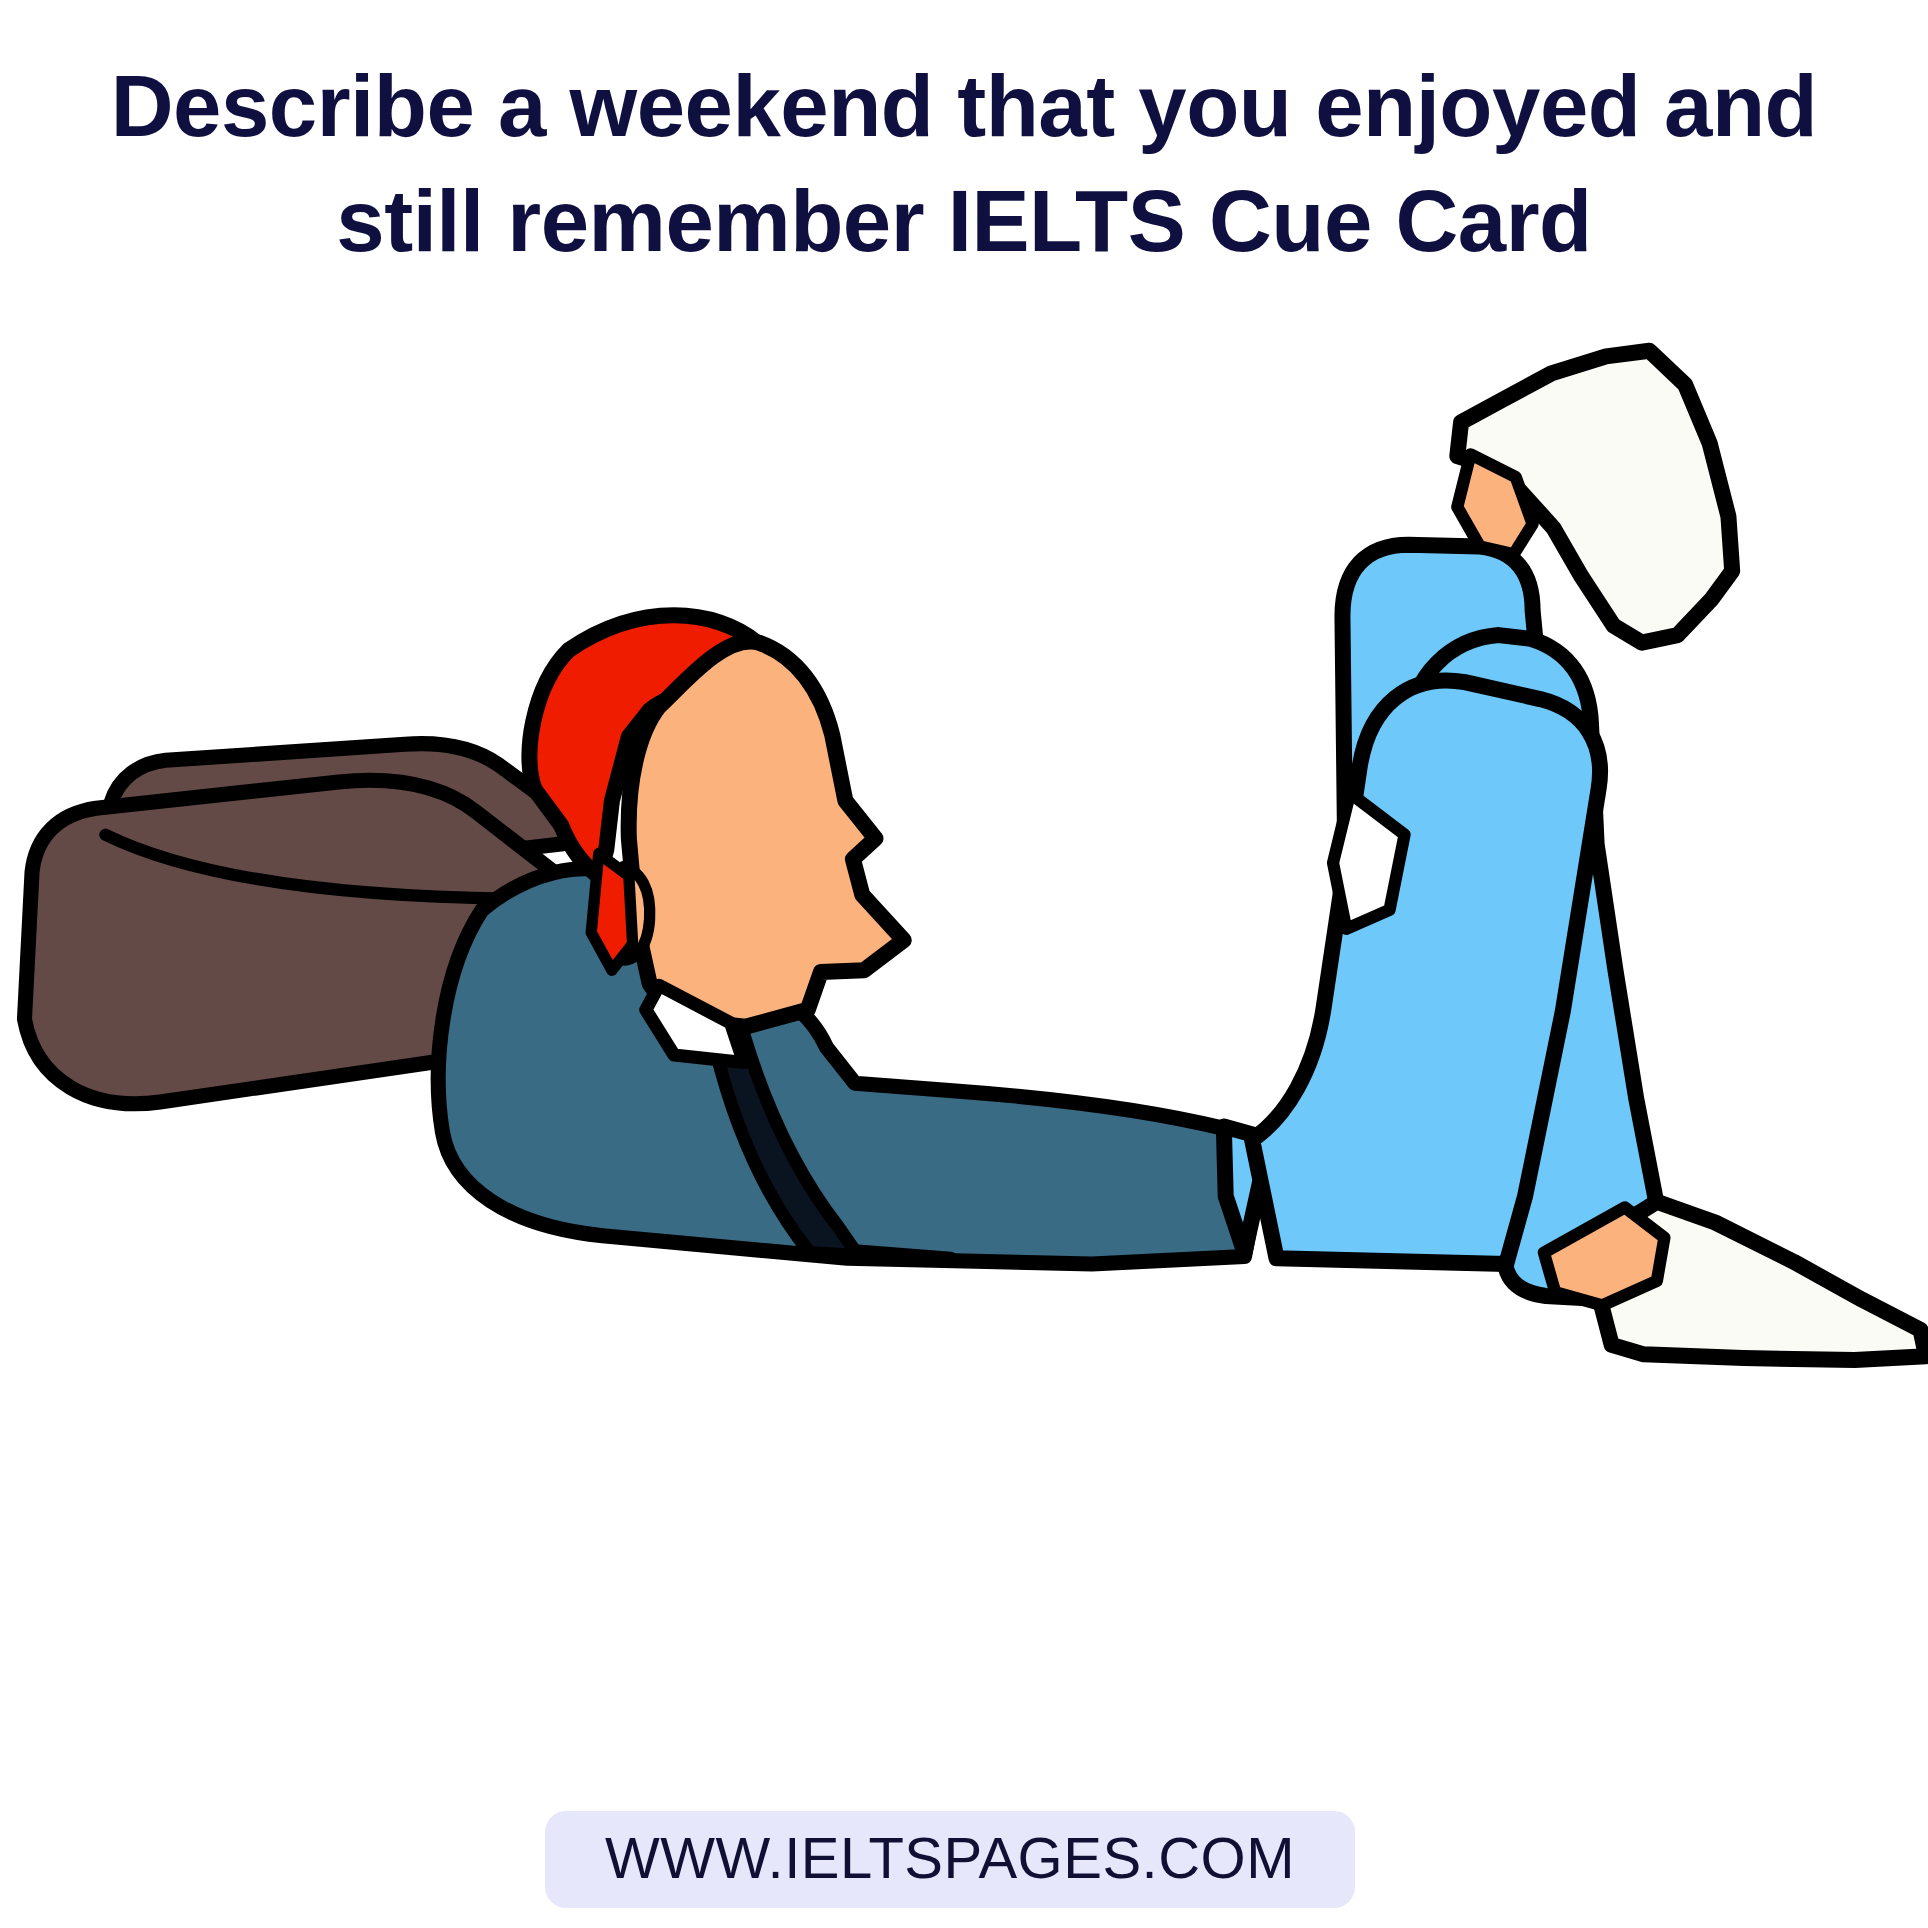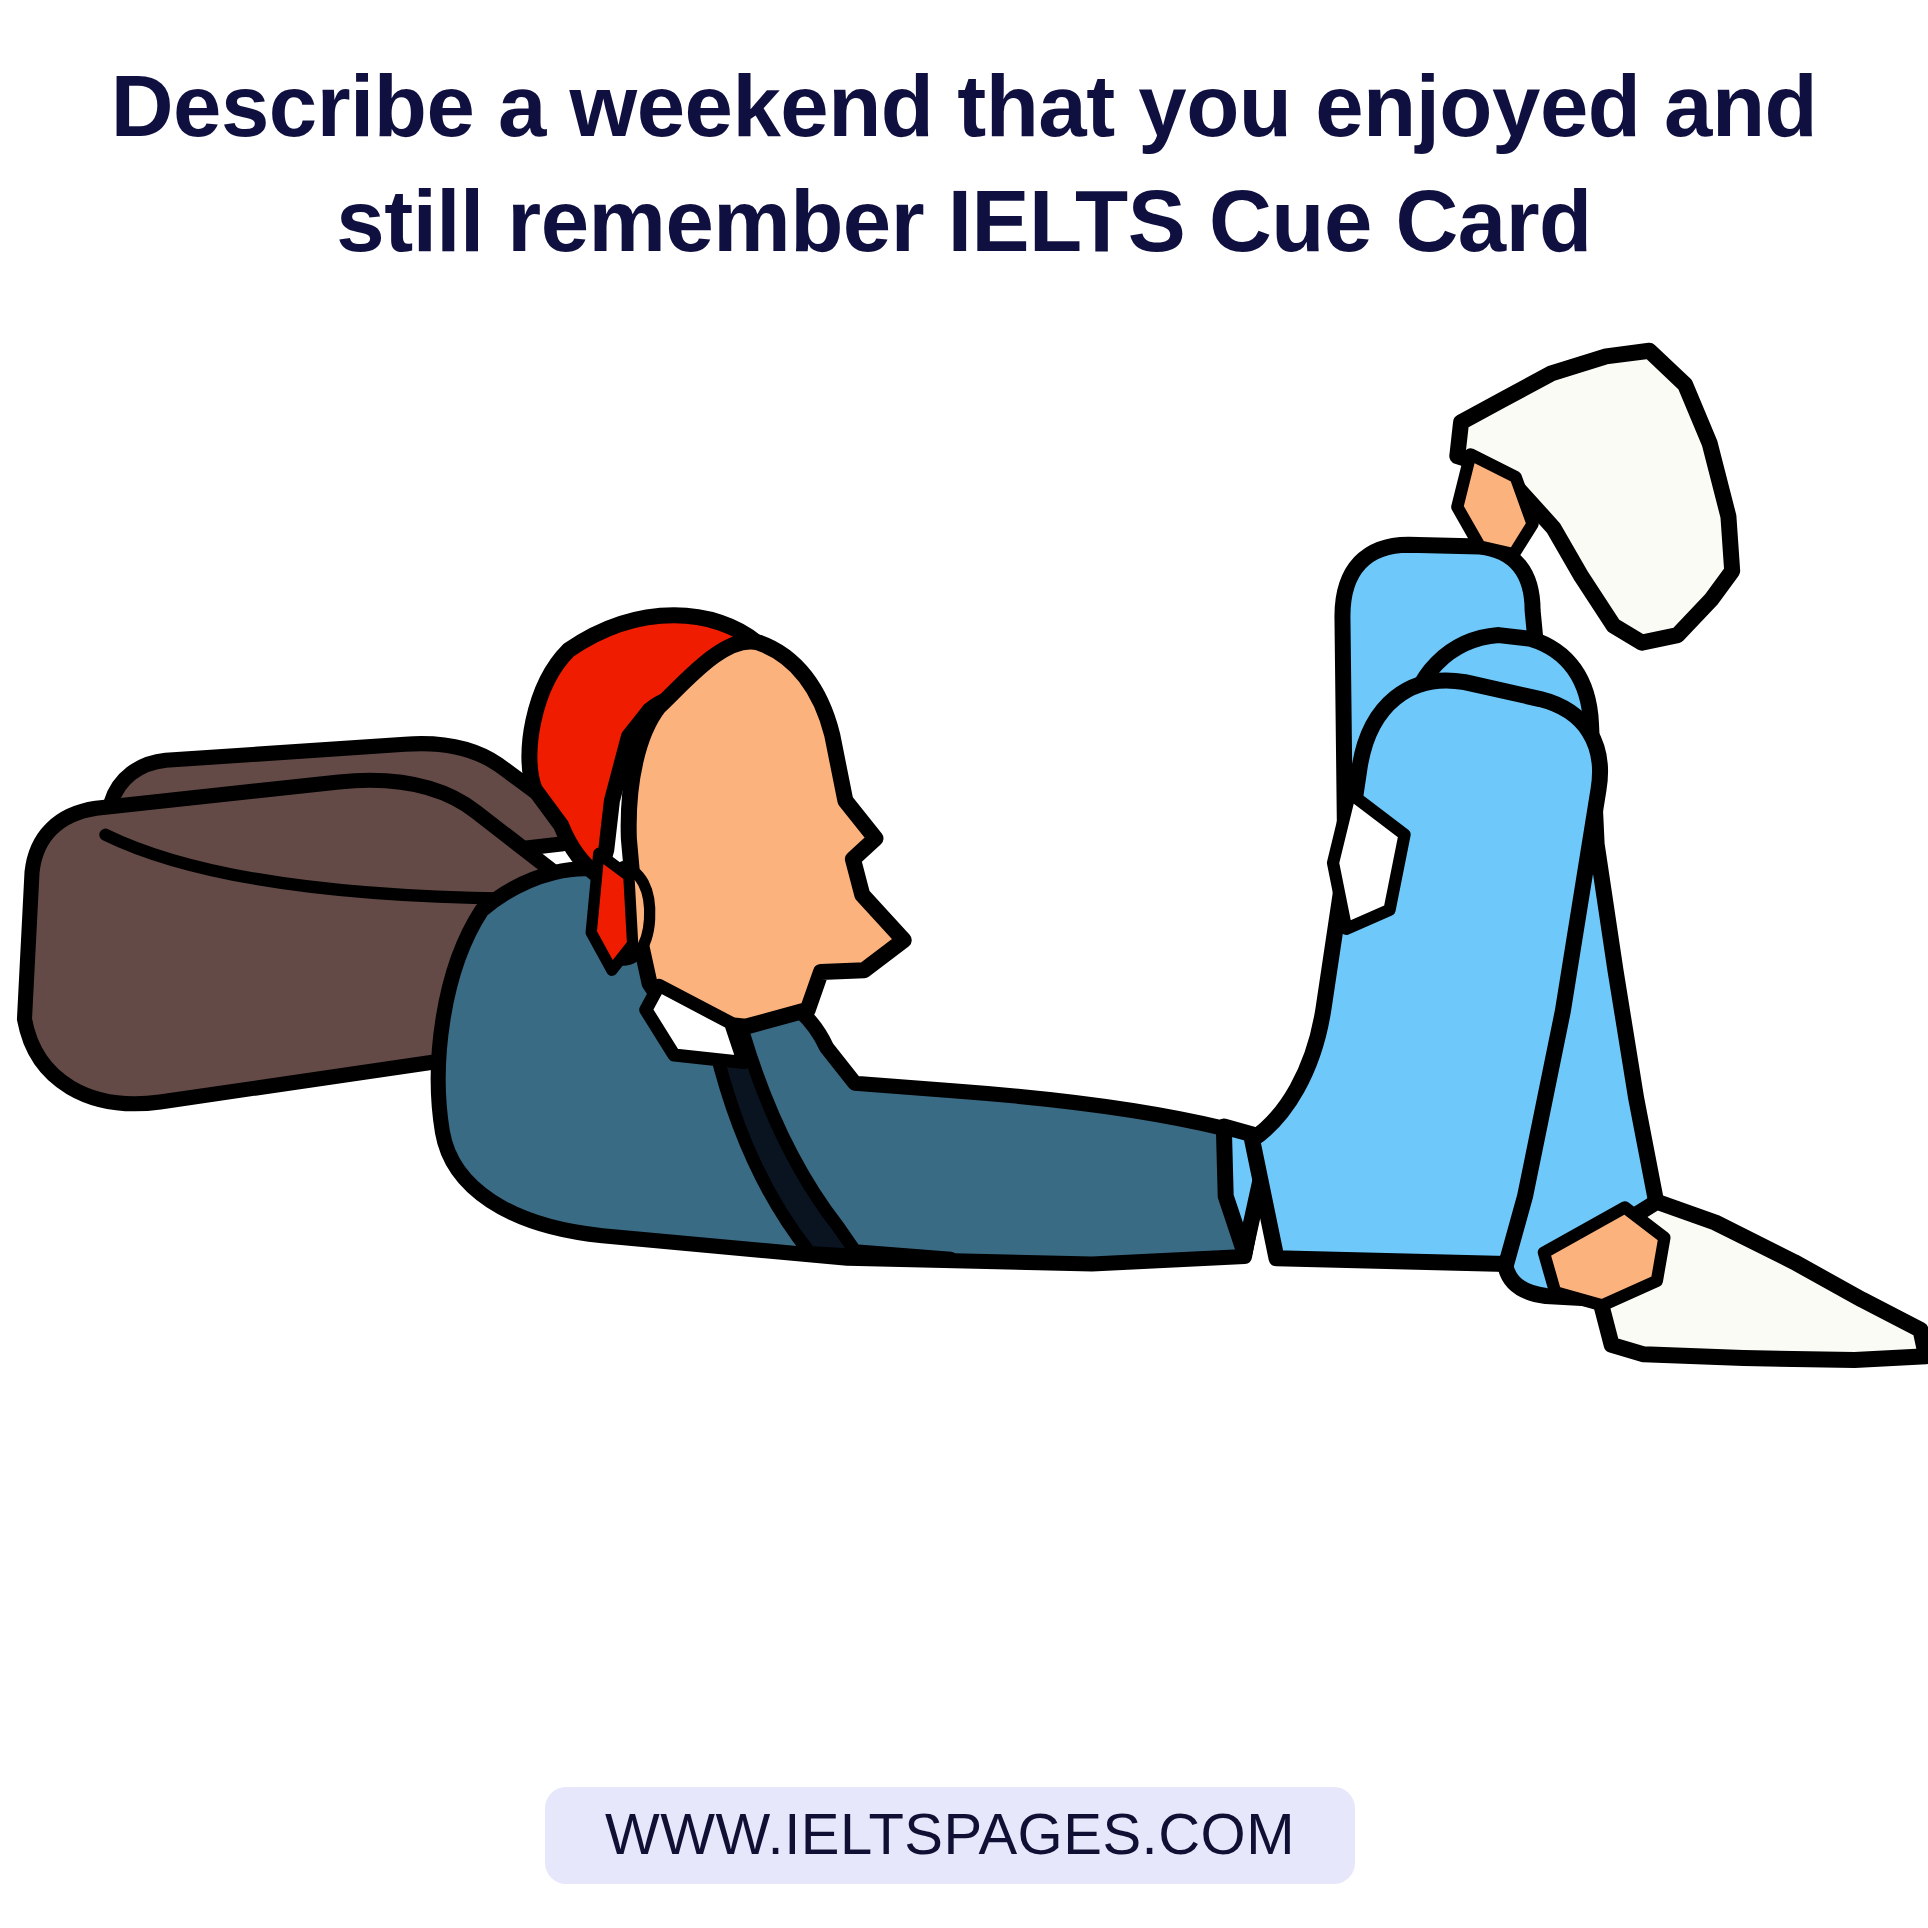--- a/index.html
+++ b/index.html
@@ -55,21 +55,21 @@
   }
   .illustration svg {
     display: block;
     width: 1928px;
     height: 1149px;
   }
 
   
   .footer-wrap {
     position: absolute;
-    bottom: 44px;
+    bottom: 20px;
     left: 0;
     width: 1900px;
     display: flex;
     justify-content: center;
     align-items: flex-end;
   }
   .footer-badge {
     background: #e7e7fb;
     border-radius: 21px;
     padding: 18px 60px 21px 60px;

